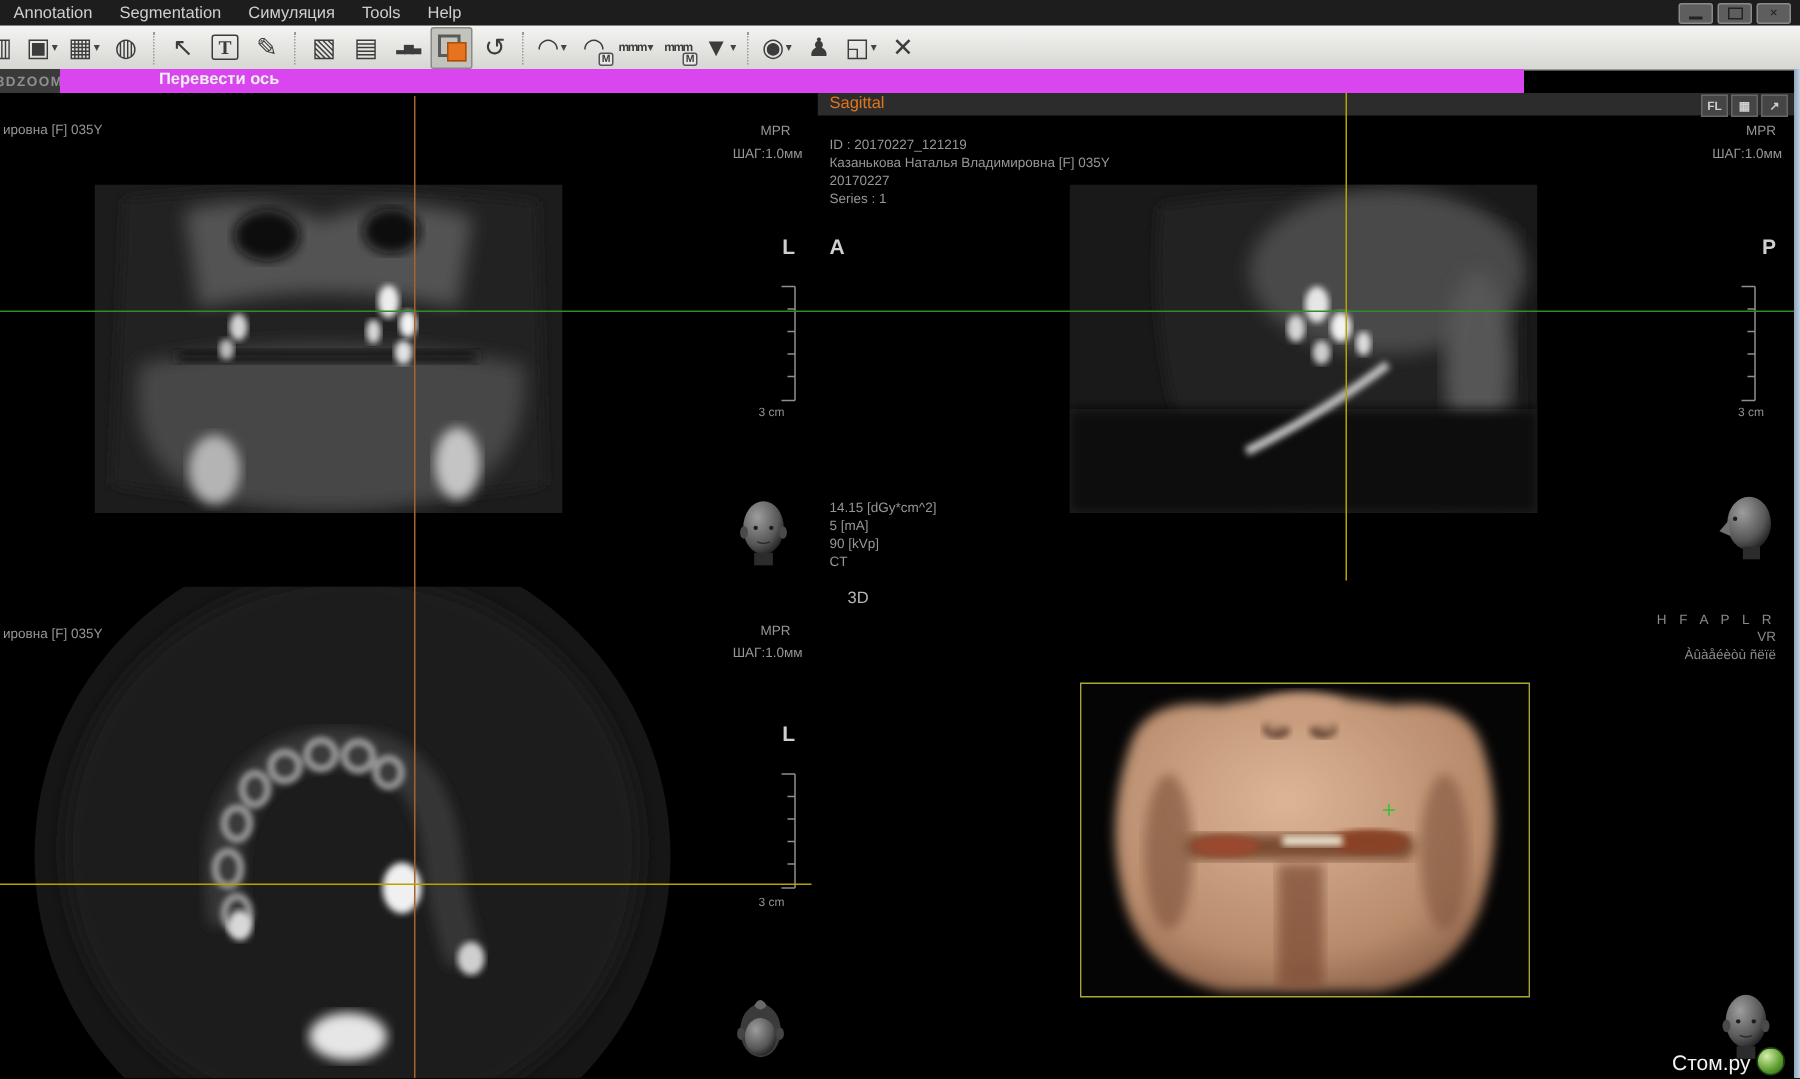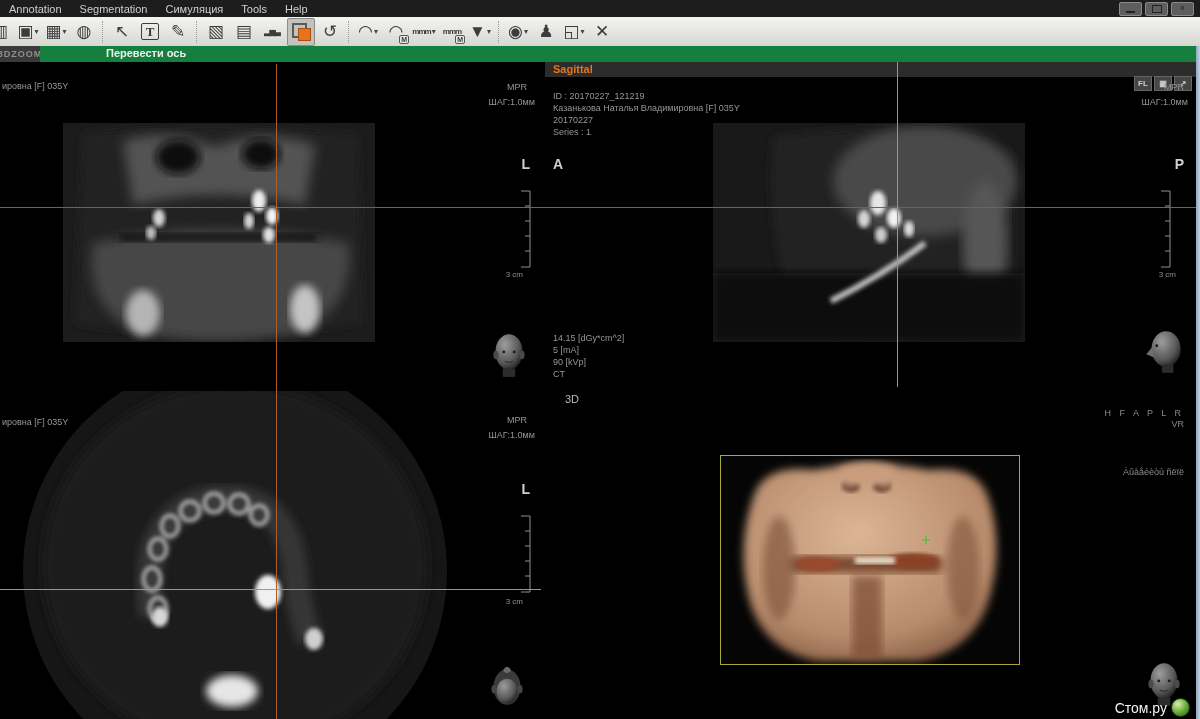--- a/index.html
+++ b/index.html
@@ -30,21 +30,21 @@
                   font-family:"Liberation Serif",serif;}
   .tb-glyph.small{font-size:8px;font-weight:bold;letter-spacing:-1px;}
   .tb-badge{position:absolute;right:0;bottom:1px;font-size:7px;font-weight:bold;background:#e8e8e6;
             border:1px solid #555;border-radius:2px;padding:0 1px;line-height:7px;}
   .tb-dd{font-size:8px;margin-left:1px;color:#444;}
   .tb-sep{width:1px;height:22px;margin:0 4px;border-left:1px dotted #9a9a9a;}
   .ov-back{position:absolute;left:4px;top:4px;width:11px;height:11px;border:2px solid #5a5a5a;}
   .ov-front{position:absolute;left:10px;top:9px;width:11px;height:11px;background:#e8731e;border:1px solid #a84e0e;}
 
   
-  .tabstrip{position:absolute;left:0;top:46px;width:1200px;height:16px;background:#15803d;}
+  .tabstrip{position:absolute;left:0;top:46px;width:1016px;height:16px;background:#d946ef;}
   .tab{position:absolute;top:0;height:16px;font-size:9px;font-weight:bold;letter-spacing:1px;
        display:flex;align-items:center;justify-content:center;}
   .tab.zoomtab{left:0;width:40px;background:#3a3a3a;color:#8f8f8f;overflow:hidden;}
   .tab.curvetab{left:44px;width:42px;background:#242424;color:#585858;margin-top:24px;}
   .tab-hint{position:absolute;left:106px;top:1px;color:#efefef;font-size:11px;font-weight:bold;}
 
   
   .vp{position:absolute;background:#000;overflow:hidden;}
   .vp-coronal{left:0;top:62px;width:541px;height:327px;}
   .vp-sagittal{left:545px;top:62px;width:651px;height:327px;}
@@ -52,33 +52,33 @@
   .vp-3d{left:545px;top:391px;width:651px;height:328px;}
 
   .small-lbl{position:absolute;color:#969696;font-size:9px;white-space:nowrap;}
   .orient-lbl{position:absolute;color:#cfcfcf;font-size:14px;font-weight:bold;}
   .scale-lbl{position:absolute;color:#8f8f8f;font-size:8px;}
   .ruler{position:absolute;width:16px;height:78px;}
   .headicon{position:absolute;width:46px;height:50px;}
 
   
   .sag-header{position:absolute;left:0;top:0;width:100%;height:15px;background:#2c2c2c;}
-  .sag-title{position:absolute;left:8px;top:1px;color:#e0761e;font-size:11px;font-weight:bold;}
-  .sag-btns{position:absolute;right:4px;top:14px;display:flex;gap:2px;padding-left:12px;}
+  .sag-title{position:absolute;left:8px;top:1px;color:#e0761e;font-size:11px;font-weight:normal;}
+  .sag-btns{position:absolute;right:4px;top:1px;display:flex;gap:2px;padding-left:12px;}
   .hdr-btn{width:16px;height:13px;background:#454545;border:1px solid #666;color:#cfcfcf;
            font-size:8px;font-weight:bold;display:flex;align-items:center;justify-content:center;}
   .info-block{position:absolute;left:8px;top:28px;color:#969696;font-size:9px;line-height:12px;}
   .dose-block{position:absolute;left:8px;top:270px;color:#969696;font-size:9px;line-height:12px;}
 
   
   .vp3d-title{position:absolute;left:20px;top:2px;color:#b8b8b8;font-size:11px;}
   .vr-lbl{position:absolute;right:12px;color:#8a8a8a;font-size:9px;text-align:right;white-space:nowrap;}
   .vr-letters{top:17px;letter-spacing:3px;}
   .vr-mode{top:28px;}
-  .vr-preset{top:40px;margin-top:36px;}
+  .vr-preset{top:40px;}
   .vol-box{position:absolute;left:175px;top:64px;width:298px;height:208px;border:1px solid #a8a832;}
 
   
   .line{position:absolute;}
   .green-h{left:0;top:207px;width:1196px;height:1px;background:#2e8b2e;}
   .orange-v{left:276px;top:64px;width:1px;height:655px;background:#a8622a;}
   .yellow-v{left:897px;top:62px;width:1px;height:325px;background:#b5a400;}
   .yellow-h{left:0;top:589px;width:541px;height:1px;background:#b5a400;}
 
   

